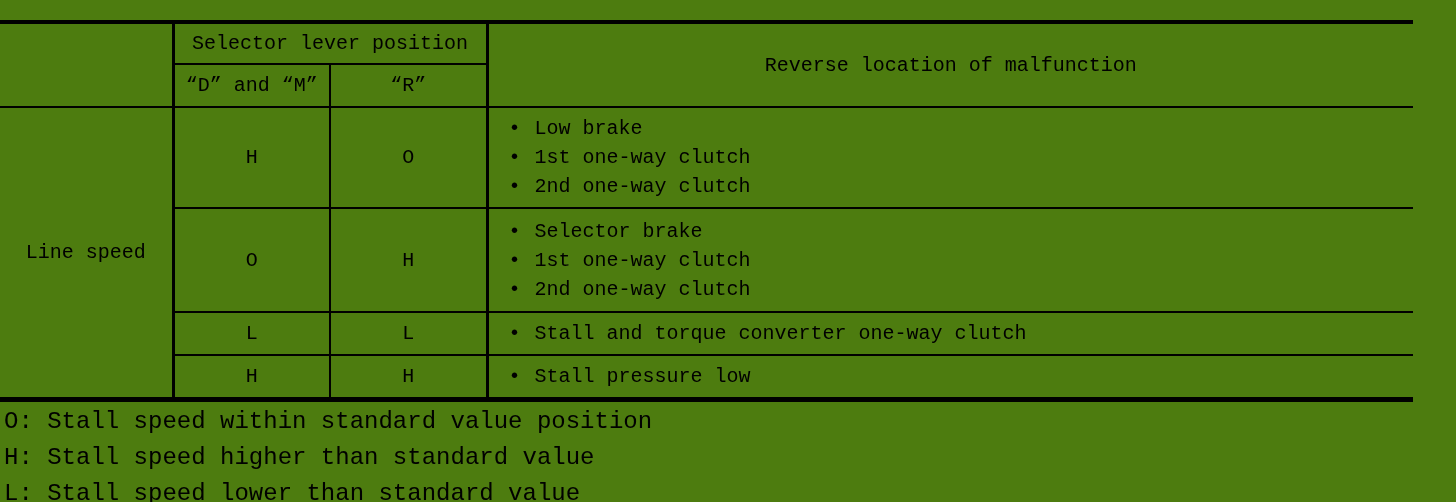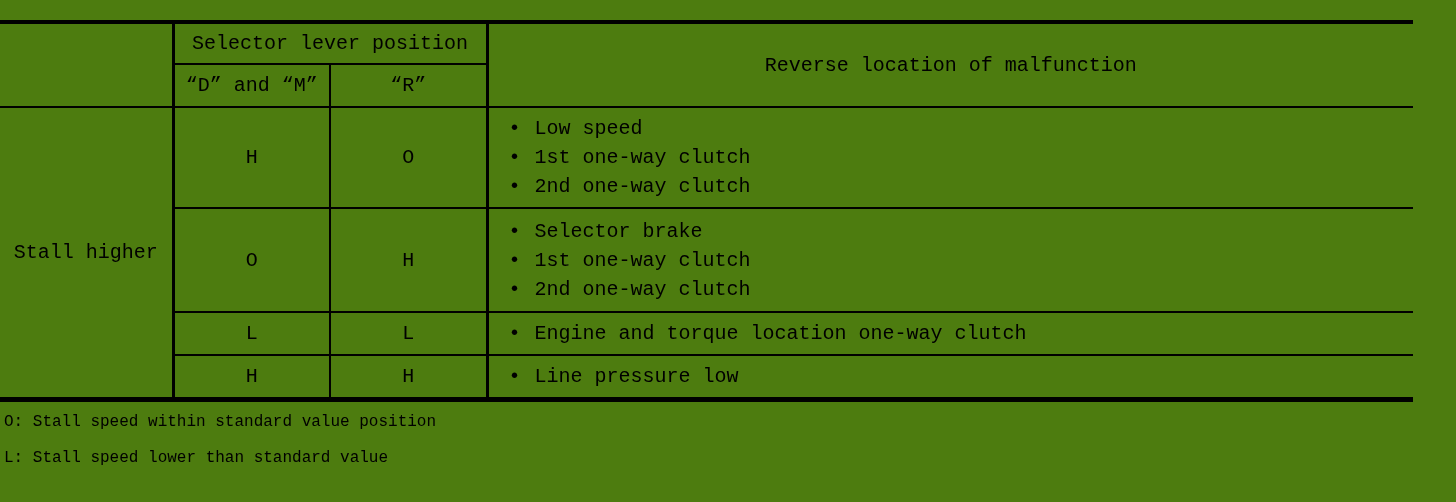--- a/index.html
+++ b/index.html
@@ -71,21 +71,21 @@
     flex: 0 0 26px;
     text-align: left;
     padding-left: 2px;
   }
   .legend {
     margin: 9px 0 0 4px;
   }
   .legend p {
     margin: 0 0 14px 0;
     line-height: 22px;
-    font-size: 16px;
+    font-size: 24px;
   }
 </style>
 </head>
 <body>
 
 <div class="page">
 
   <table class="stall-table">
     <colgroup>
       <col class="c-label">
@@ -99,28 +99,28 @@
         <th colspan="2" class="v1">Selector lever position</th>
         <th rowspan="2" class="v3">Reverse location of malfunction</th>
       </tr>
       <tr class="hr2">
         <th class="v1">“D” and “M”</th>
         <th>“R”</th>
       </tr>
     </thead>
     <tbody>
       <tr class="r0">
-        <td rowspan="4">Stall higher</td>
+        <td rowspan="4">Line speed</td>
         <td class="v1">H</td>
         <td>O</td>
         <td class="causes v3">
           <ul class="cause-list">
             <li>
                 <span class="bullet">•</span>
-                <span>Low speed</span>
+                <span>Low brake</span>
               </li>
             <li>
                 <span class="bullet">•</span>
                 <span>1st one-way clutch</span>
               </li>
             <li>
                 <span class="bullet">•</span>
                 <span>2nd one-way clutch</span>
               </li>
           </ul>
@@ -146,38 +146,39 @@
           </ul>
         </td>
       </tr>
       <tr class="r2">
         <td class="v1">L</td>
         <td>L</td>
         <td class="causes v3">
           <ul class="cause-list">
             <li>
                 <span class="bullet">•</span>
-                <span>Engine and torque location one-way clutch</span>
+                <span>Stall and torque converter one-way clutch</span>
               </li>
           </ul>
         </td>
       </tr>
       <tr class="r3">
         <td class="v1">H</td>
         <td>H</td>
         <td class="causes v3">
           <ul class="cause-list">
             <li>
                 <span class="bullet">•</span>
-                <span>Line pressure low</span>
+                <span>Stall pressure low</span>
               </li>
           </ul>
         </td>
       </tr>
     </tbody>
   </table>
 
   <div class="legend">
     <p>O: Stall speed within standard value position</p>
+    <p>H: Stall speed higher than standard value</p>
     <p>L: Stall speed lower than standard value</p>
   </div>
 
 </div>
 
 </body></html>

